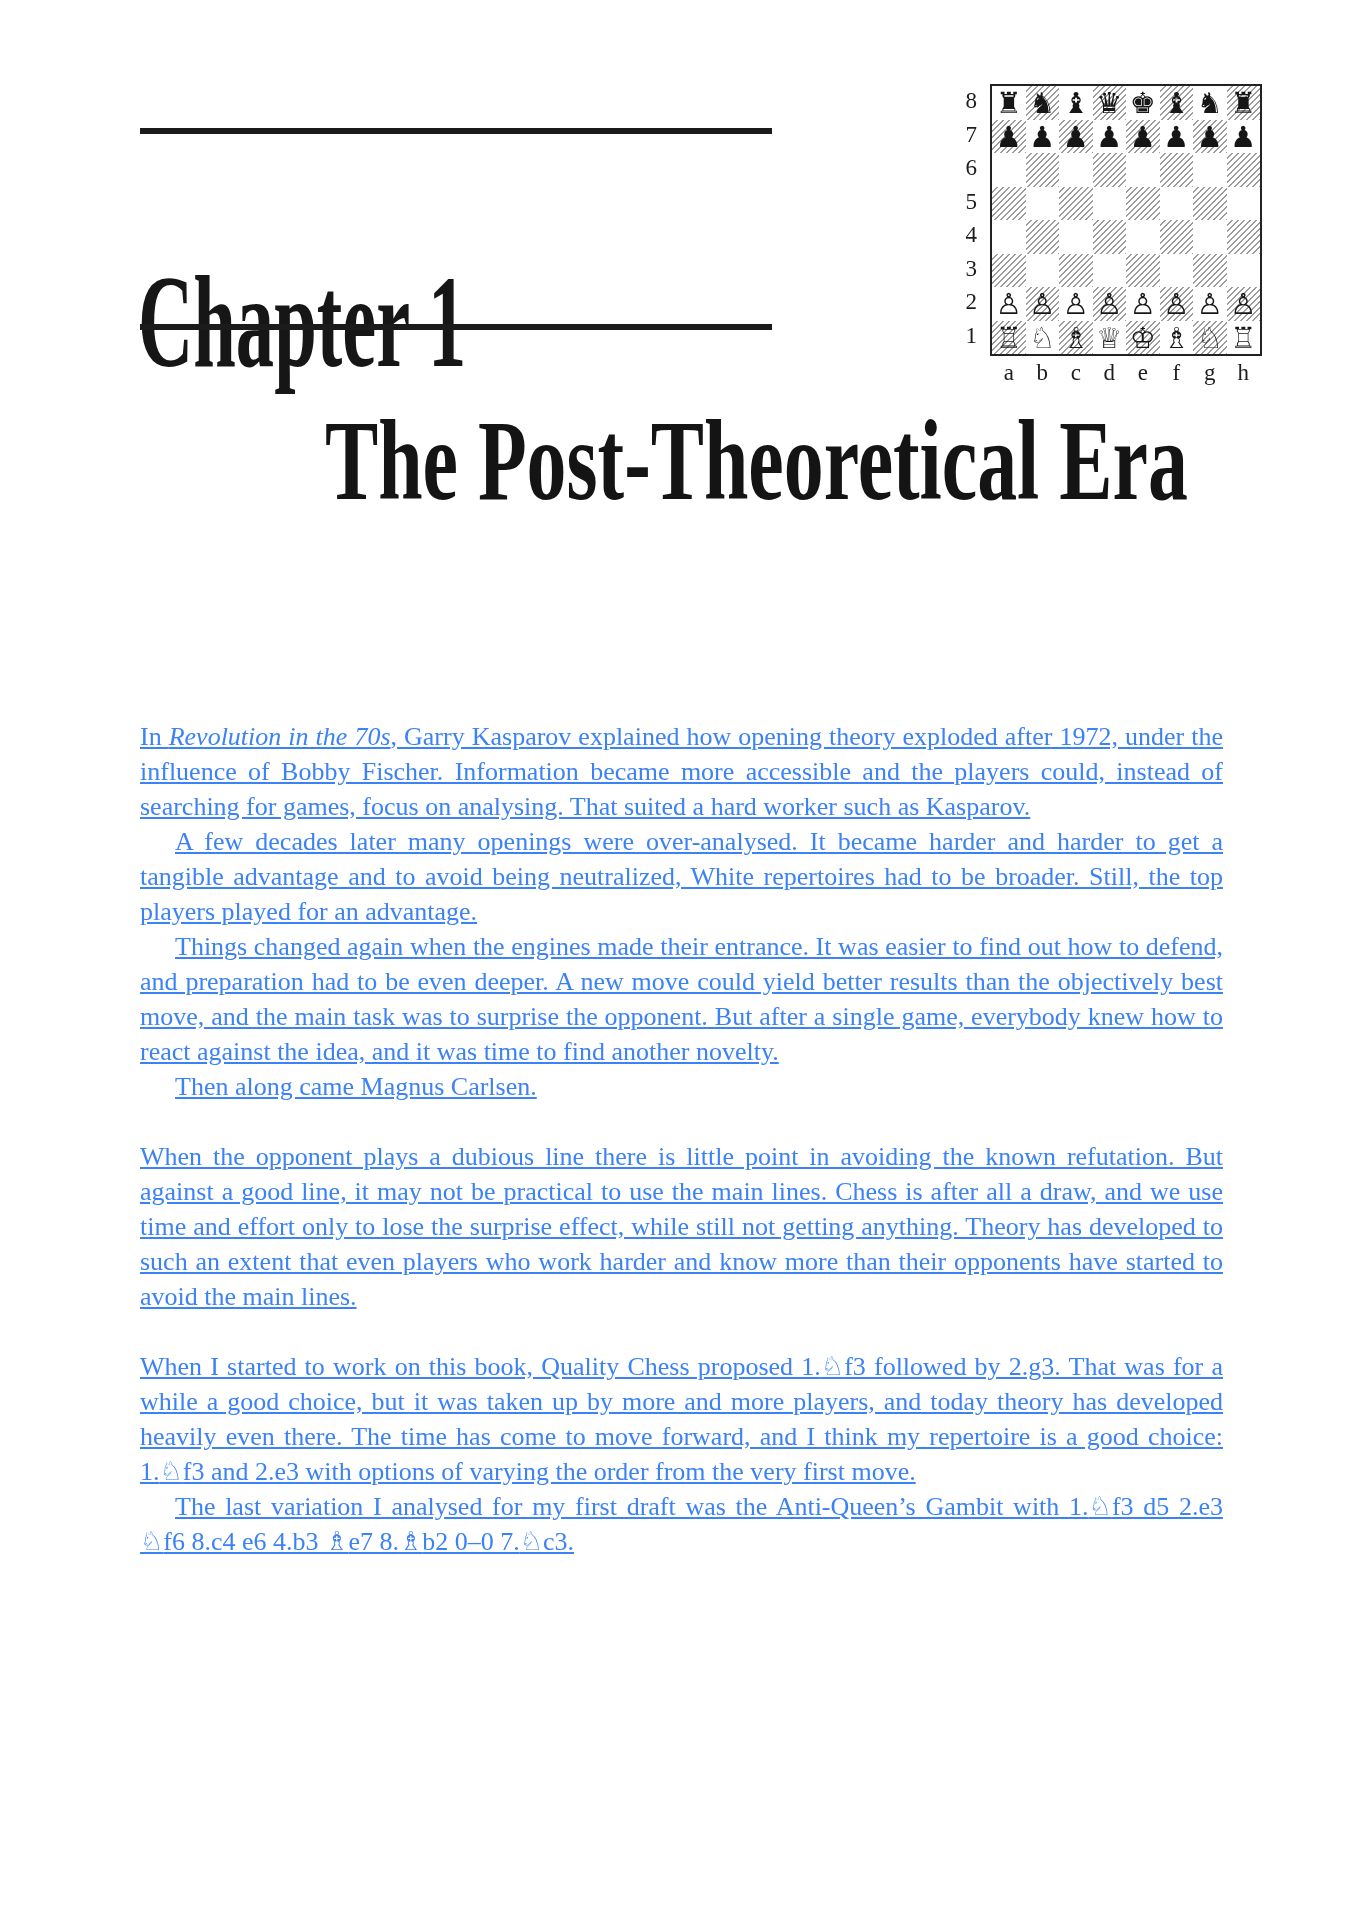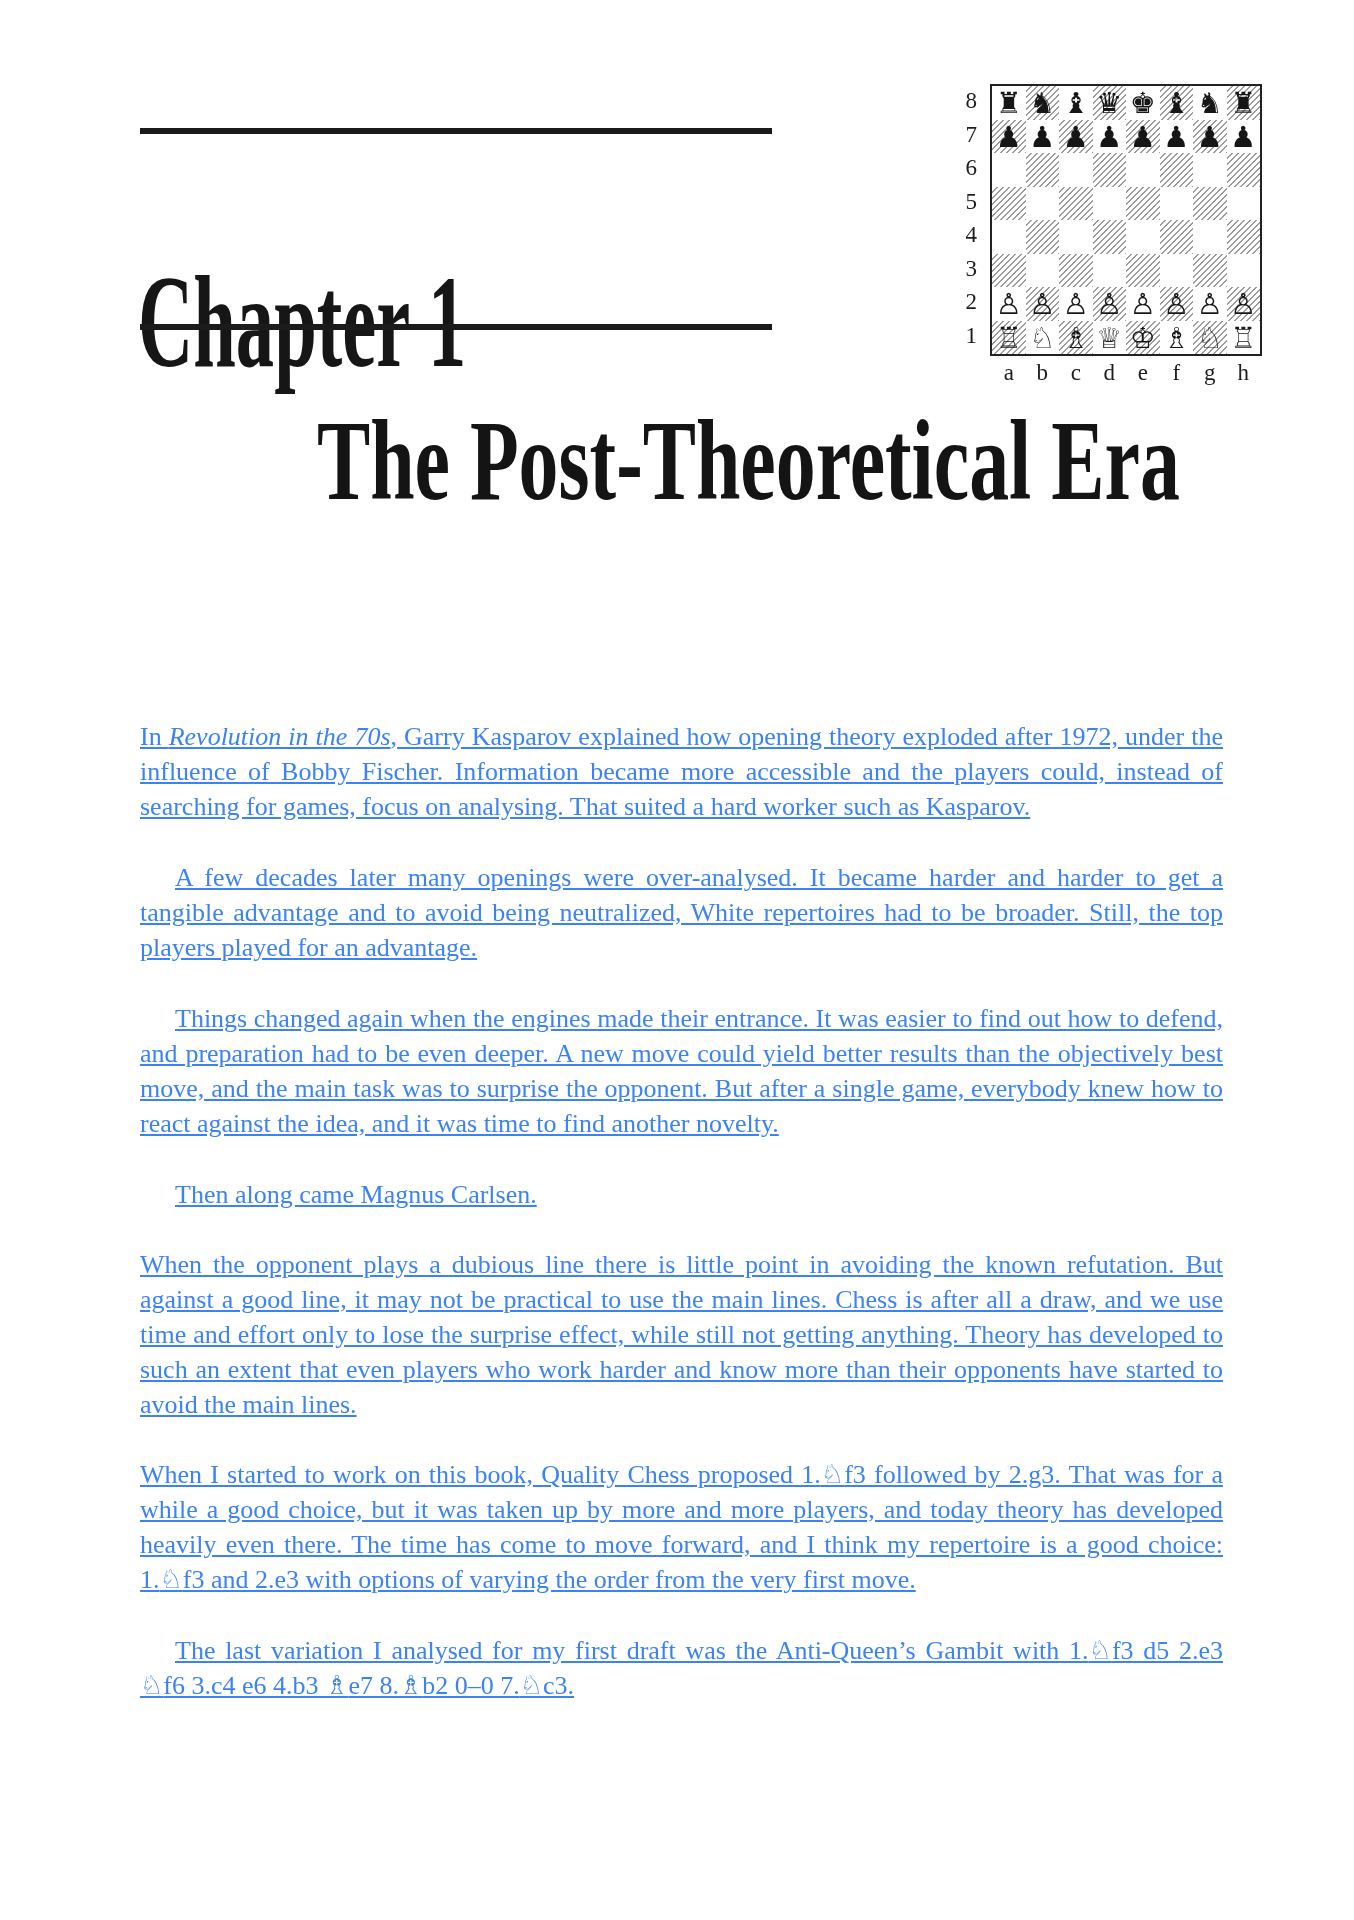--- a/index.html
+++ b/index.html
@@ -12,21 +12,21 @@
   #rule-top { top:128px; }
   #rule-bottom { top:324px; }
 
   .chapter {
     position:absolute; left:138px; top:168px;
     font-size:132px; font-weight:bold; color:#161616;
     line-height:1; white-space:nowrap;
     transform:scaleX(0.58); transform-origin:0 0;
   }
   .title-wrap {
-    position:absolute; left:132px; top:404px; width:1083px; text-align:center;
+    position:absolute; left:140px; top:404px; width:1083px; text-align:center;
   }
   .title {
     display:inline-block; font-size:114px; font-weight:bold; color:#141414;
     line-height:1; white-space:nowrap;
     transform:scaleX(0.70); transform-origin:50% 50%;
   }
 
   
   .diagram { position:absolute; top:84px; left:948px; }
   .diagram-row { display:flex; }
@@ -52,21 +52,21 @@
   .file-label {
     width:33.5px; text-align:center; font-size:23px; color:#1d1d1d; line-height:30px;
   }
 
   
   .body-text {
     position:absolute; left:140px; top:719px; width:1083px;
     font-size:26px; line-height:35px; text-align:justify; color:#3b82f6;text-decoration:underline;
   }
   .body-text p { margin:0; }
-  .body-text p.indent { text-indent:35px;margin-top:36px; }
+  .body-text p.indent { text-indent:35px; }
   .body-text p.section-break { margin-top:35px; }
   .body-text .it { font-style:italic; }
   .fig { font-family:"DejaVu Sans",sans-serif; }
 </style>
 </head>
 <body>
 
 <div class="rule" id="rule-top"></div>
 
 <h1 class="chapter">Chapter 1</h1>
@@ -232,14 +232,14 @@
   <div class="title">The Post-Theoretical Era</div>
 </div>
 
 <div class="body-text" id="body-text">
     <p class=""><span>In </span><span class="it">Revolution in the 70s</span><span>, Garry Kasparov explained how opening theory exploded after 1972, under the influence of Bobby Fischer. Information became more accessible and the players could, instead of searching for games, focus on analysing. That suited a hard worker such as Kasparov.</span></p>
     <p class="indent"><span>A few decades later many openings were over-analysed. It became harder and harder to get a tangible advantage and to avoid being neutralized, White repertoires had to be broader. Still, the top players played for an advantage.</span></p>
     <p class="indent"><span>Things changed again when the engines made their entrance. It was easier to find out how to defend, and preparation had to be even deeper. A new move could yield better results than the objectively best move, and the main task was to surprise the opponent. But after a single game, everybody knew how to react against the idea, and it was time to find another novelty.</span></p>
     <p class="indent"><span>Then along came Magnus Carlsen.</span></p>
     <p class=" section-break"><span>When the opponent plays a dubious line there is little point in avoiding the known refutation. But against a good line, it may not be practical to use the main lines. Chess is after all a draw, and we use time and effort only to lose the surprise effect, while still not getting anything. Theory has developed to such an extent that even players who work harder and know more than their opponents have started to avoid the main lines.</span></p>
     <p class=" section-break"><span>When I started to work on this book, Quality Chess proposed 1.</span><span class="fig">♘</span><span>f3 followed by 2.g3. That was for a while a good choice, but it was taken up by more and more players, and today theory has developed heavily even there. The time has come to move forward, and I think my repertoire is a good choice: 1.</span><span class="fig">♘</span><span>f3 and 2.e3 with options of varying the order from the very first move.</span></p>
-    <p class="indent"><span>The last variation I analysed for my first draft was the Anti-Queen’s Gambit with 1.</span><span class="fig">♘</span><span>f3 d5 2.e3 </span><span class="fig">♘</span><span>f6 3.c4 e6 4.b3 </span><span class="fig">♗</span><span>e7 8.</span><span class="fig">♗</span><span>b2 0–0 7.</span><span class="fig">♘</span><span>c3.</span></p>
+    <p class="indent"><span>The last variation I analysed for my first draft was the Anti-Queen’s Gambit with 1.</span><span class="fig">♘</span><span>f3 d5 2.e3 </span><span class="fig">♘</span><span>f6 8.c4 e6 4.b3 </span><span class="fig">♗</span><span>e7 8.</span><span class="fig">♗</span><span>b2 0–0 7.</span><span class="fig">♘</span><span>c3.</span></p>
   </div>
 
 </body></html>

